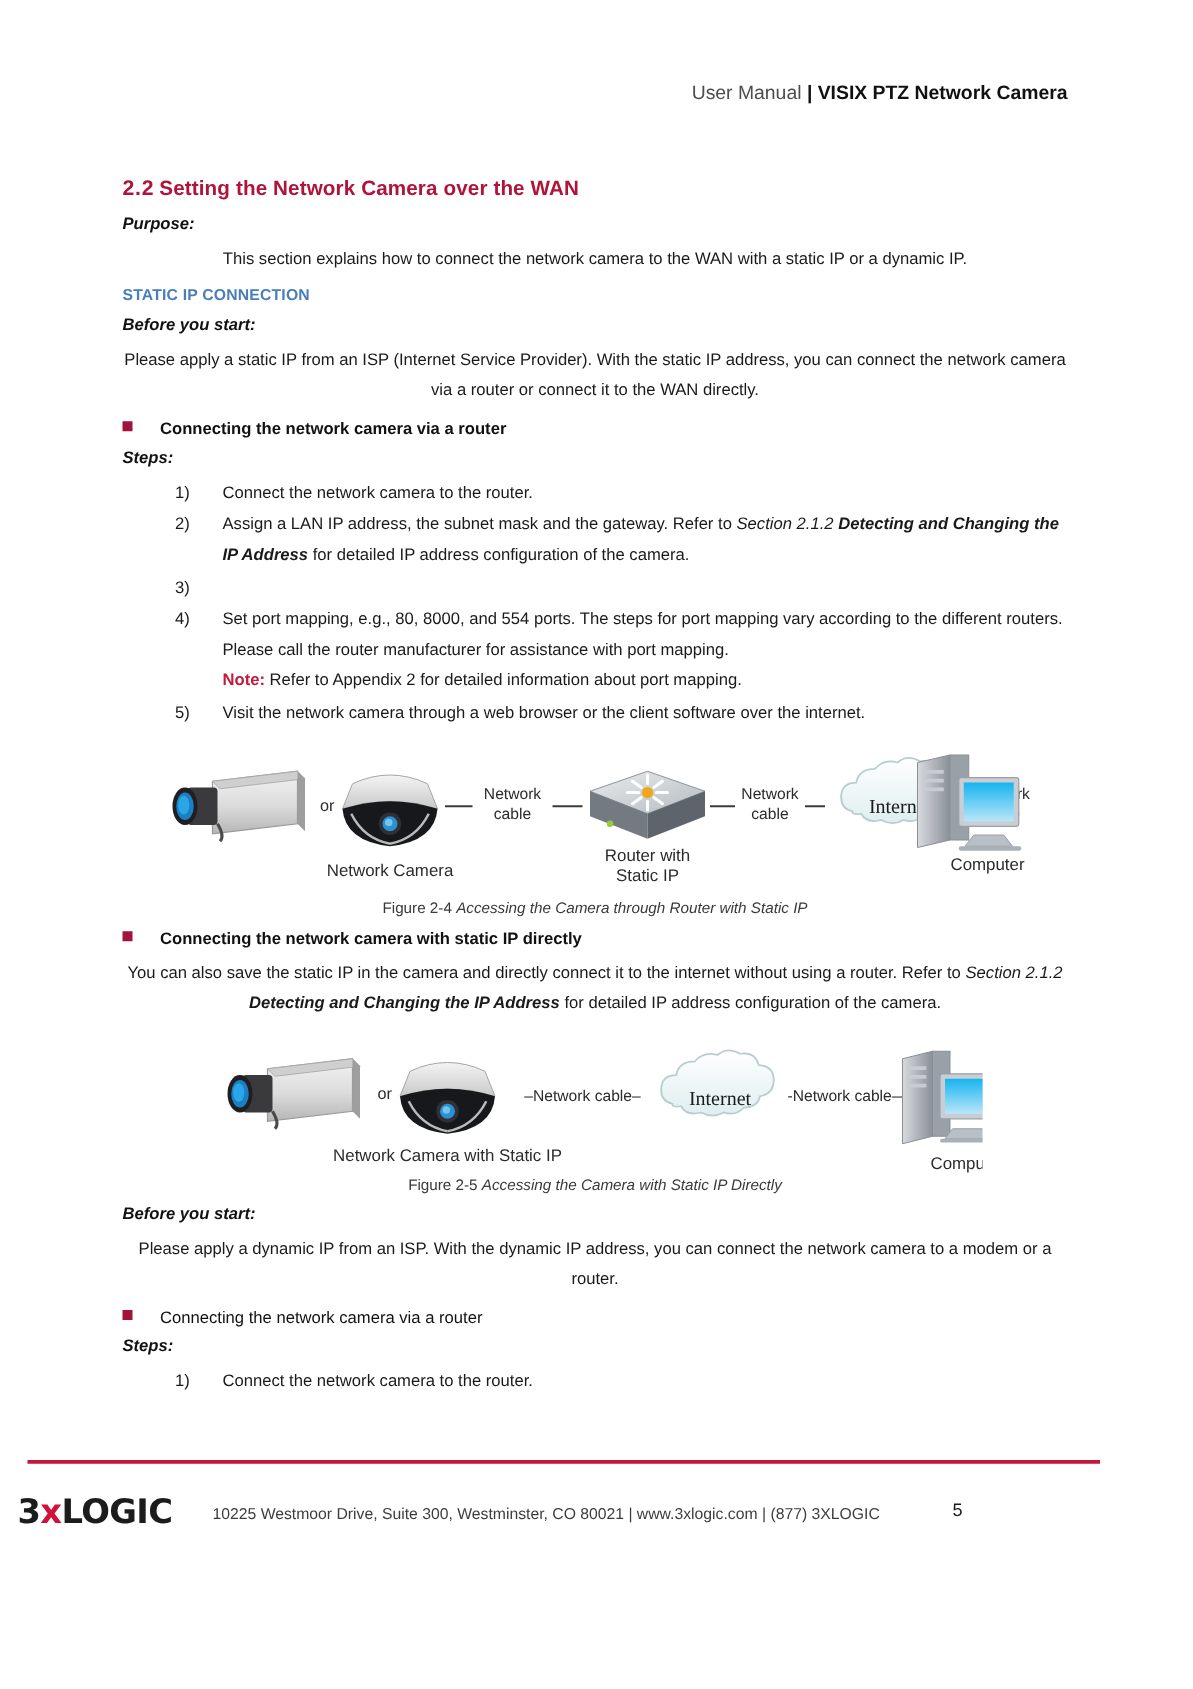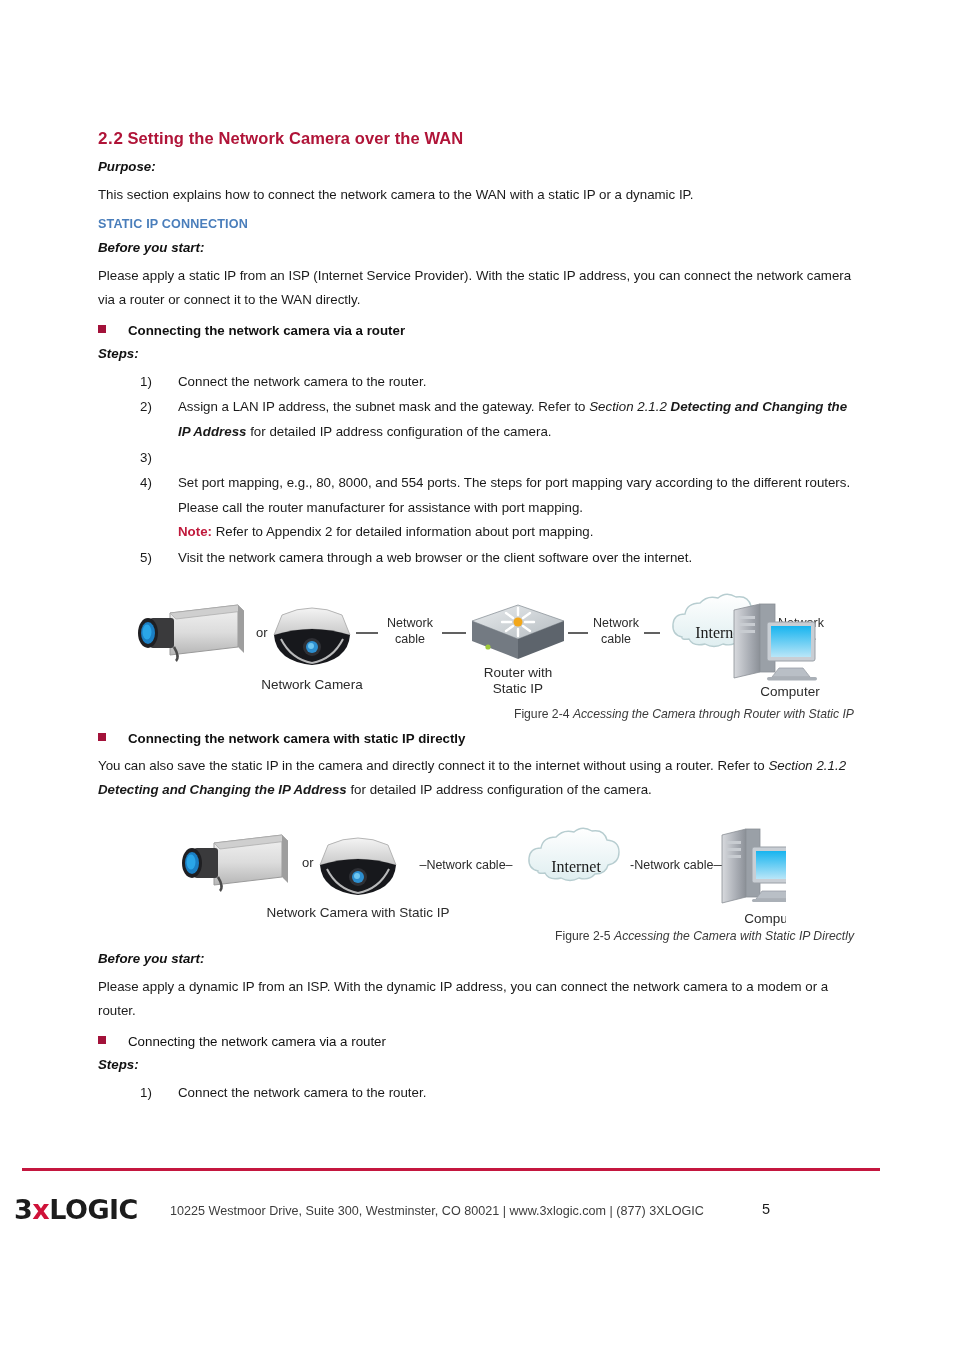--- a/index.html
+++ b/index.html
@@ -30,21 +30,21 @@
     font-size: 15.5px;
     white-space: nowrap;
   }
   .header .hdr-light { color: #4d4d4d; font-weight: 400; }
   .header .hdr-bold  { color: #111111; font-weight: bold; }
 
   
   .content {
     position: absolute;
     left: 98px;
-    top: 129px;
+    top: 141px;
     width: 756px;
   }
 
   h1.section-title {
     margin: 0 0 10px 0;
     font-size: 16.5px;
     font-weight: bold;
     color: #b01438;
     letter-spacing: 0.1px;
   }
@@ -60,20 +60,21 @@
     font-size: 13.3px;
     margin: 8px 0 9px 0;
     color: #111;
   }
 
   p.body-text {
     margin: 0 0 9px 0;
     font-size: 13.3px;
     line-height: 1.85;
     color: #1a1a1a;
+    text-align: center;
   }
 
   h2.sub-head {
     margin: 4px 0 9px 0;
     font-size: 12.6px;
     font-weight: bold;
     color: #4a7ebb;
     letter-spacing: 0.15px;
   }
 
@@ -120,21 +121,21 @@
     flex: 1 1 auto;
   }
   .note-line { display: block; }
   .note-kw { color: #c01a3c; font-weight: bold; }
   em.ital { font-style: italic; }
   strong.bi { font-style: italic; font-weight: bold; }
 
   
   .figure { margin: 14px 0 2px 0; }
   .fig-caption {
-    text-align: right;
+    text-align: center;
     font-size: 12.2px;
     color: #3a3a3a;
     margin-top: 2px;
   }
   .fig-caption .cap-num { font-style: normal; }
   .fig-caption .cap-txt { font-style: italic; }
 
   .diagram-wrap { display:flex; justify-content:center; }
   svg.diagram { display:block; }
 
@@ -181,20 +182,23 @@
     top: 9px;
     font-size: 14.5px;
     color: #1a1a1a;
   }
 </style>
 </head>
 <body>
 
 <div class="page">
 
+  <div class="header">
+    <span class="hdr-light">User Manual </span><span class="hdr-bold">| VISIX PTZ Network Camera</span>
+  </div>
 
   <div class="content">
 
     <h1 class="section-title">
       <span class="num">2.2</span><span>Setting the Network Camera over the WAN</span>
     </h1>
 
     <div class="lead-bold-italic">Purpose:</div>
     <p class="body-text">This section explains how to connect the network camera to the WAN with a static IP or a dynamic IP.</p>
 

